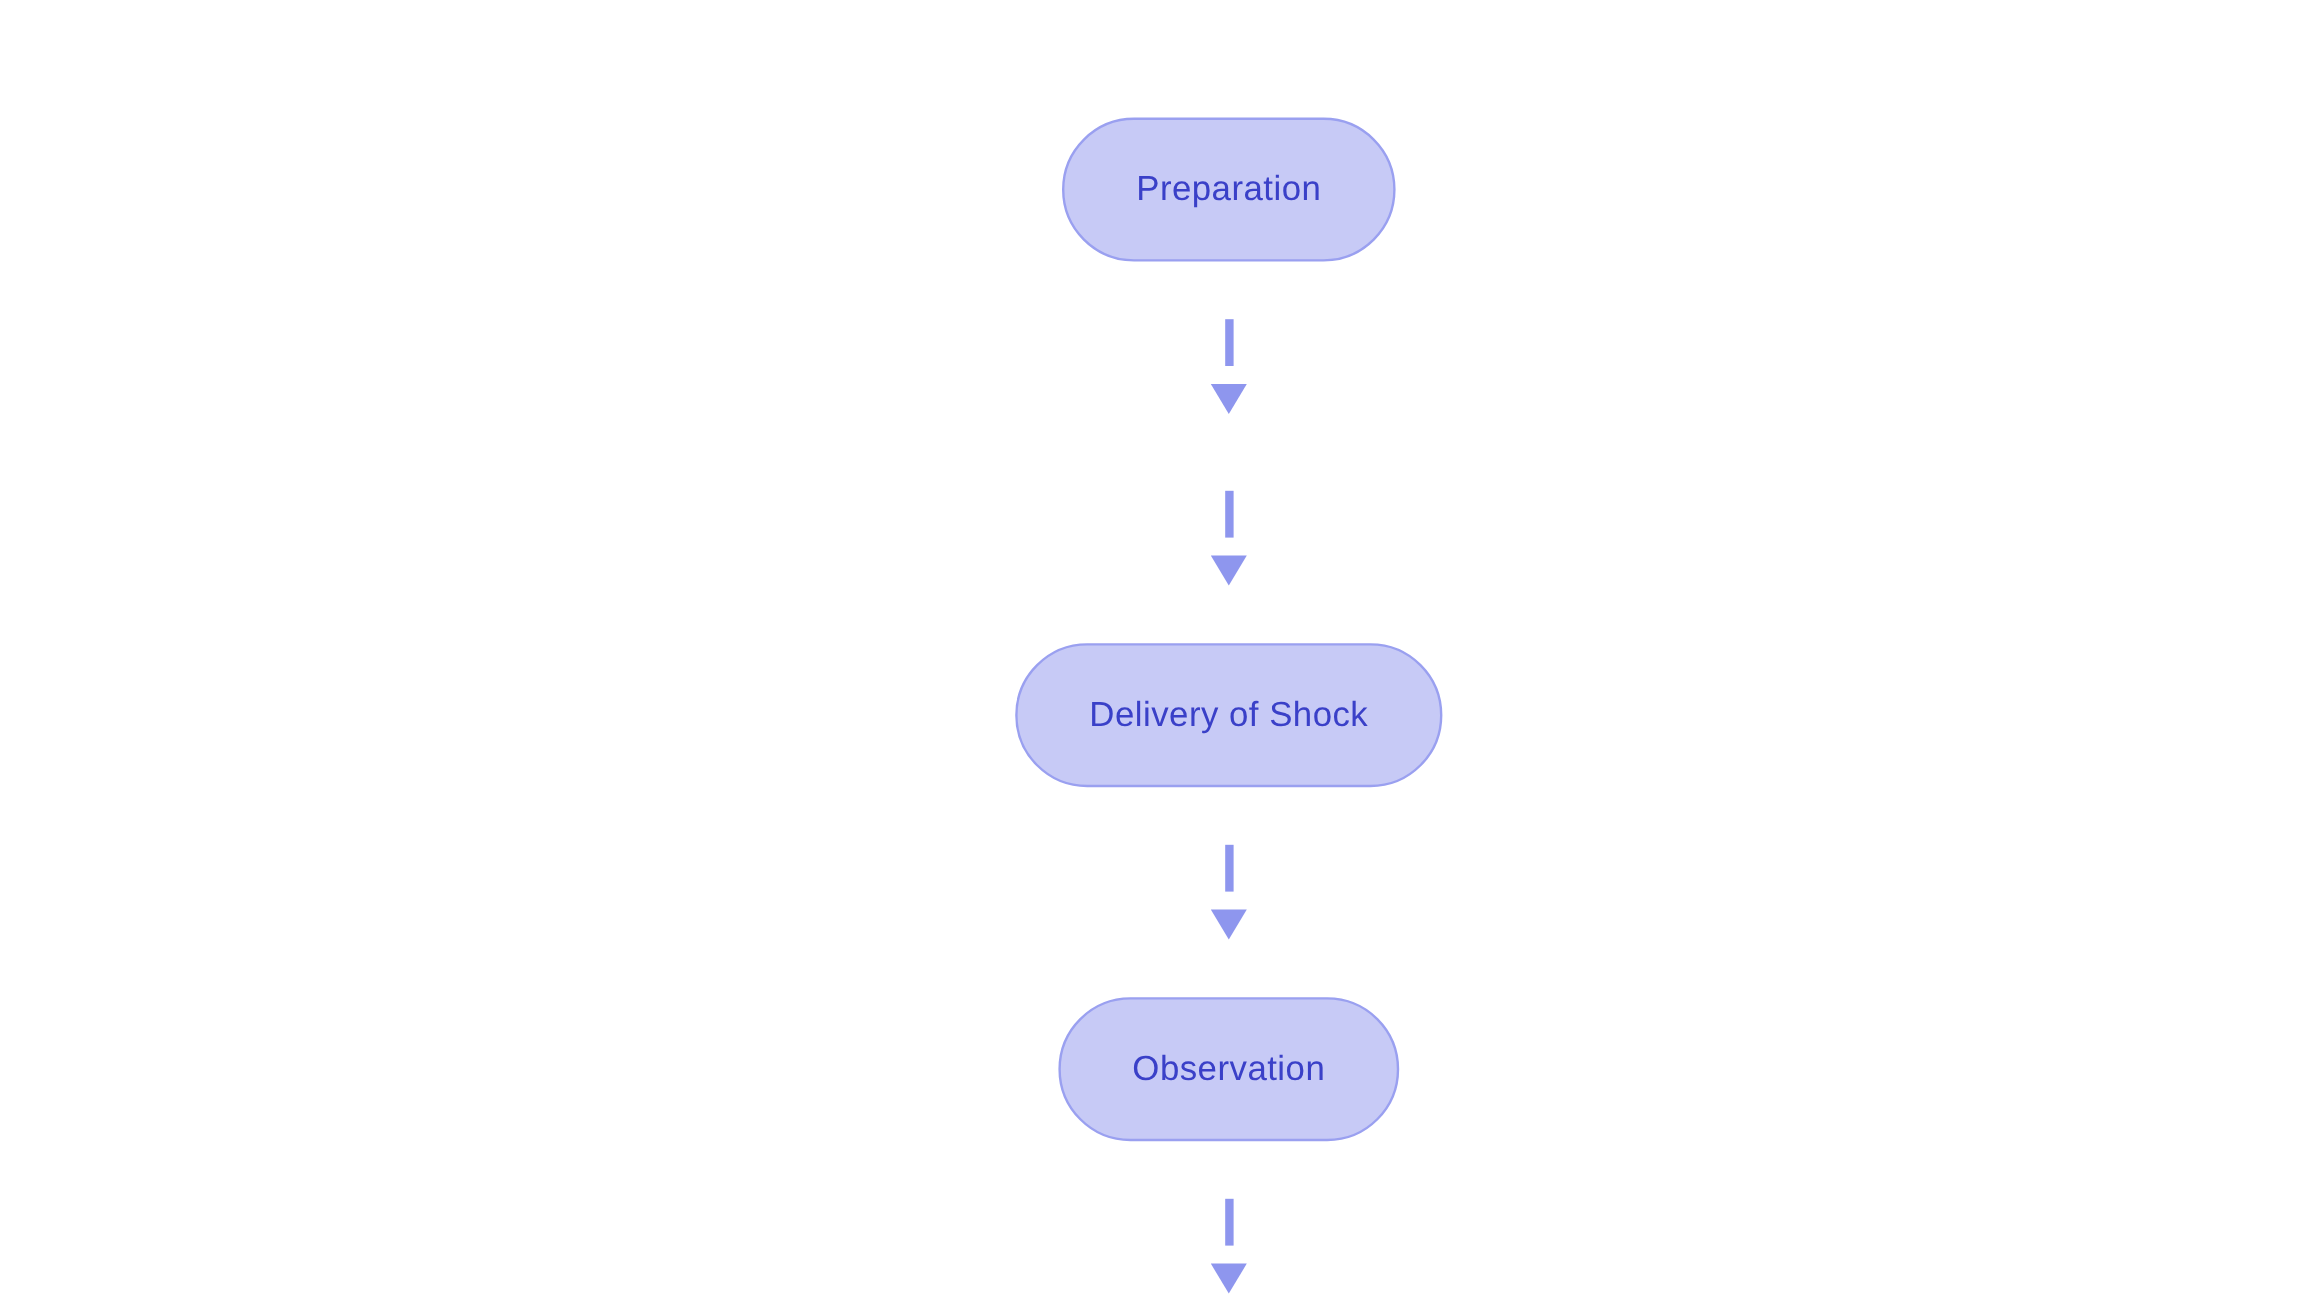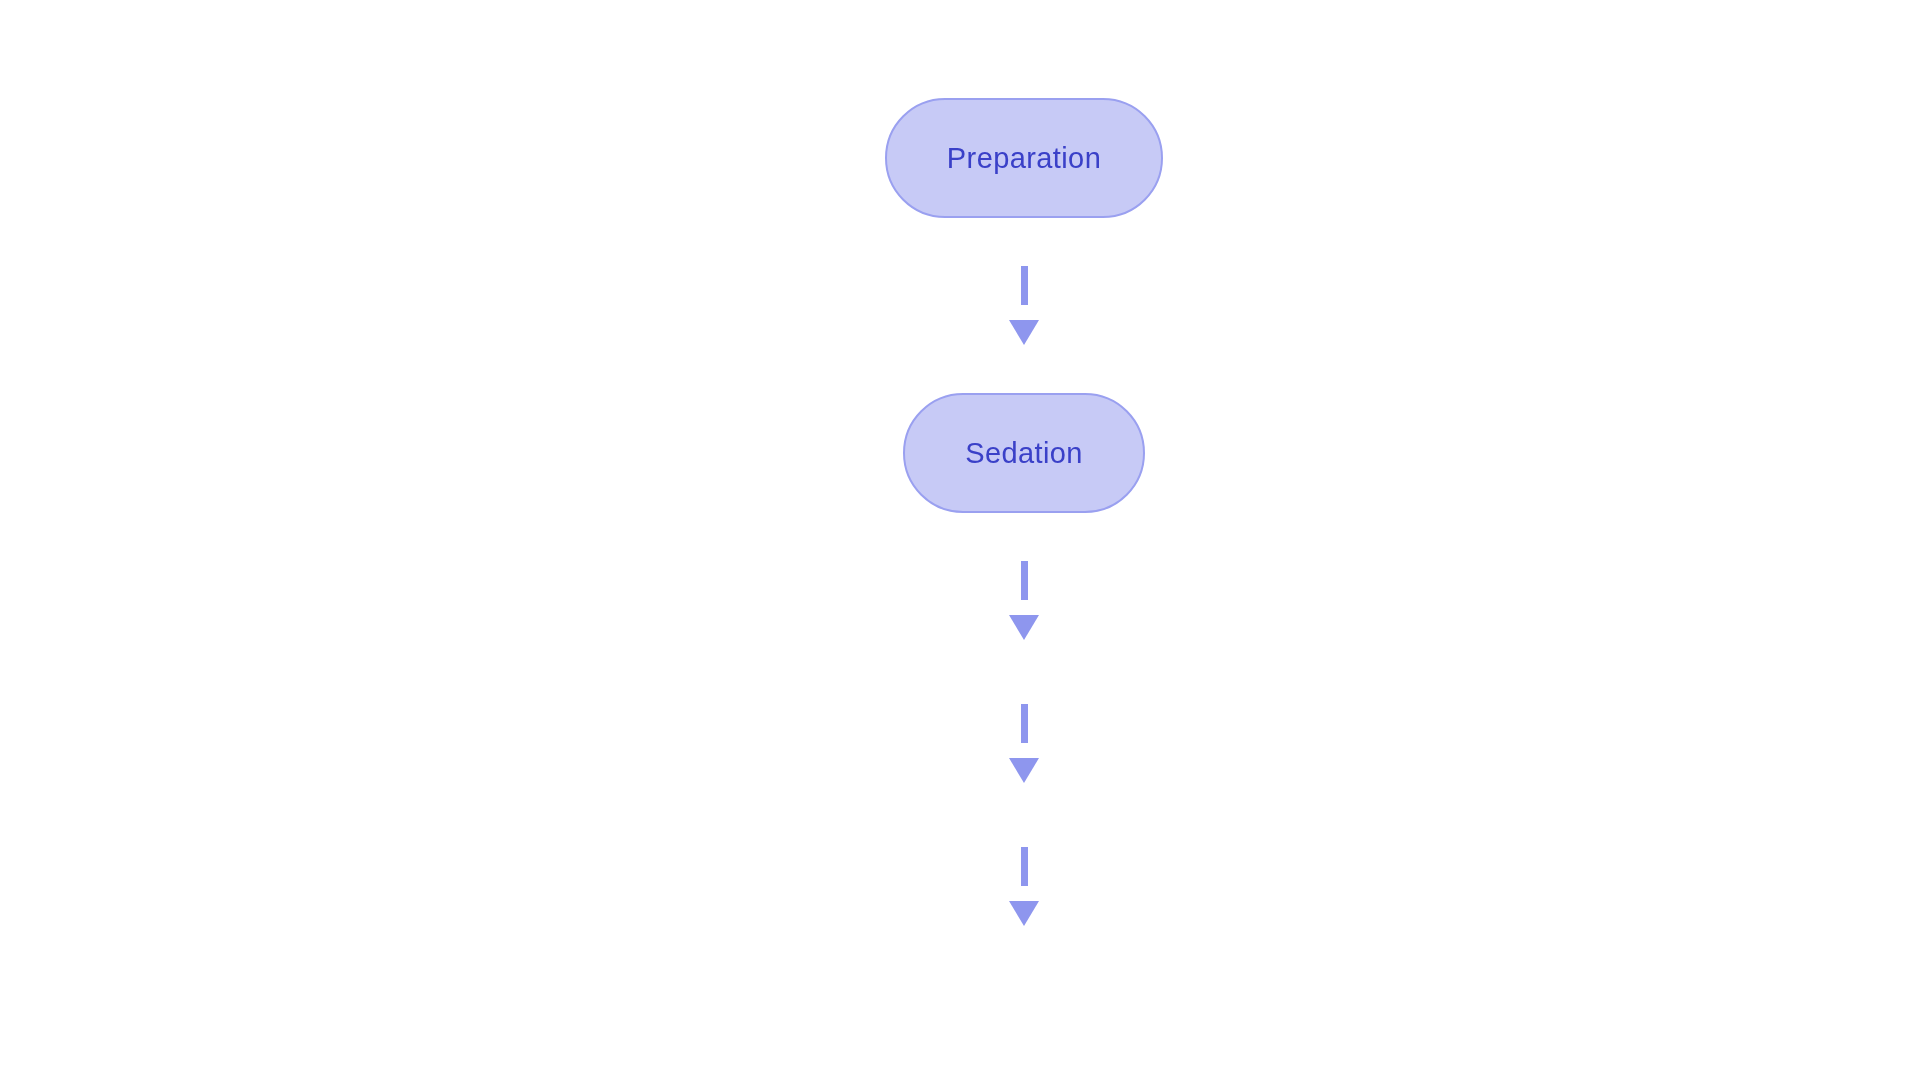--- a/index.html
+++ b/index.html
@@ -75,35 +75,38 @@
 
     <div class="node">
       <span>Preparation</span>
     </div>
 
     <div class="connector">
       <div class="line"></div>
       <div class="head"></div>
     </div>
 
+
+    <div class="connector">
+      <div class="line"></div>
+      <div class="head"></div>
+    </div>
+
     <div class="node">
-      <span>Sedation</span>
+      <span>Delivery of Shock</span>
     </div>
 
     <div class="connector">
       <div class="line"></div>
       <div class="head"></div>
     </div>
 
-
-    <div class="connector">
-      <div class="line"></div>
-      <div class="head"></div>
+    <div class="node">
+      <span>Observation</span>
     </div>
-
 
     <div class="connector">
       <div class="line"></div>
       <div class="head"></div>
     </div>
 
 
   </div>
 </div>
 

